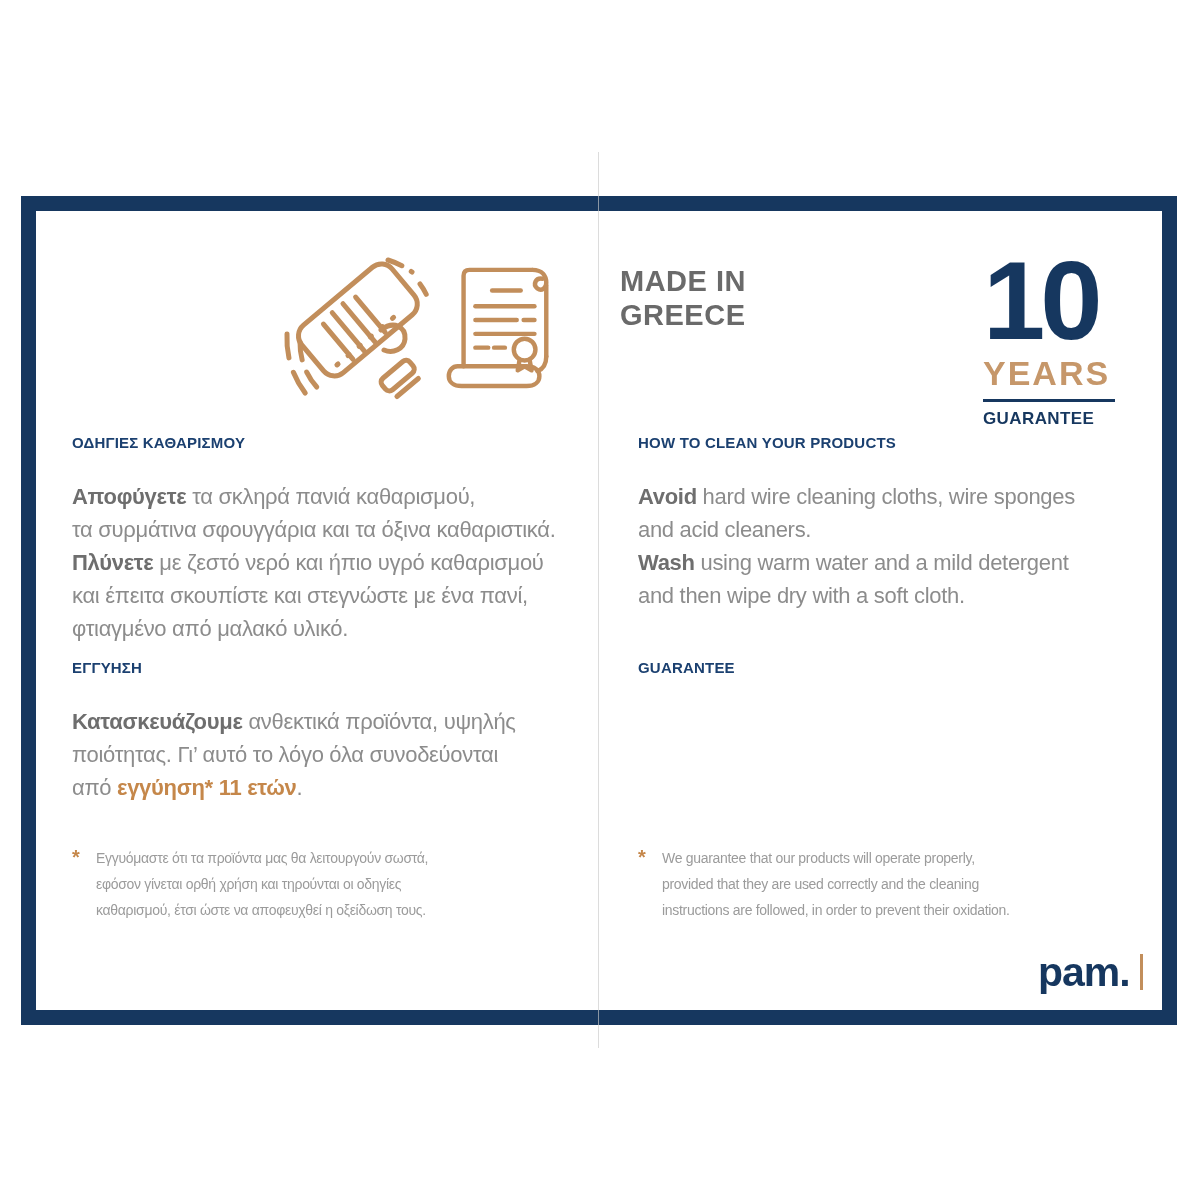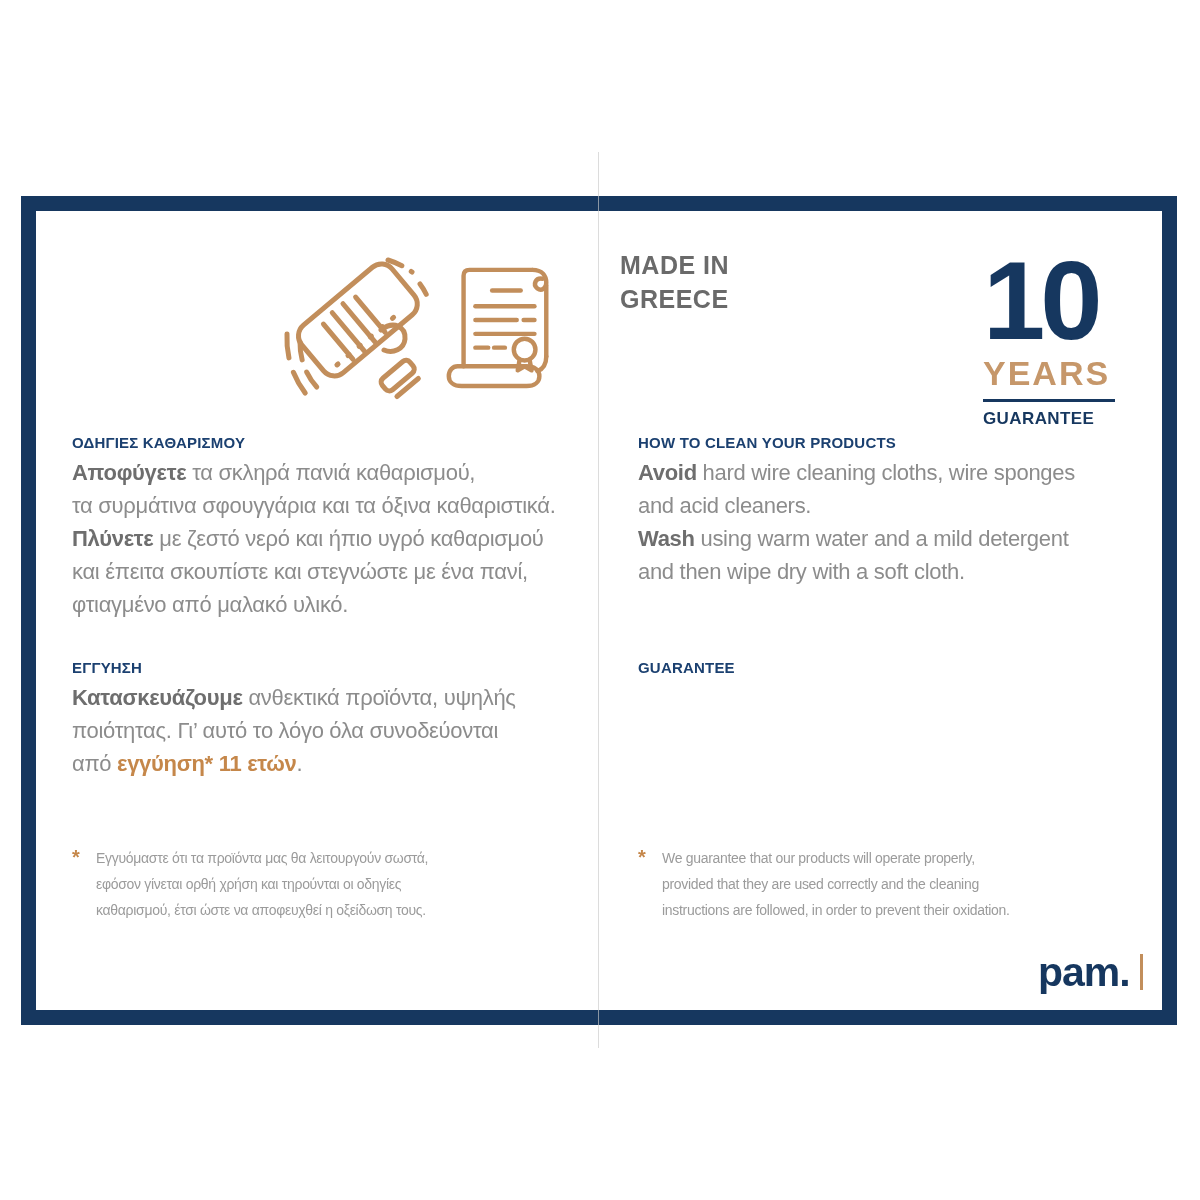--- a/index.html
+++ b/index.html
@@ -26,22 +26,22 @@
   .card{
     position:absolute;left:21px;top:196px;width:1156px;height:829px;
     border:15px solid var(--navy);background:#fff;z-index:1;
   }
   
   .icon{position:absolute;color:var(--icon-gold);z-index:2;}
   .icon svg{display:block;}
   .hand-icon{left:282px;top:244px;}
   .cert-icon{left:436px;top:250px;}
   .made-in{
-    position:absolute;left:620px;top:248px;z-index:2;
-    font-size:25px;line-height:34px;font-weight:600;color:#6A6A6A;
+    position:absolute;left:620px;top:264px;z-index:2;
+    font-size:29px;line-height:34px;font-weight:600;color:#6A6A6A;
     letter-spacing:.5px;white-space:pre;
   }
   .badge{position:absolute;top:252px;right:85px;width:132px;text-align:left;z-index:2;}
   .badge-number{
     font-size:112px;line-height:97px;font-weight:800;color:var(--navy);
     letter-spacing:-5px;
   }
   .badge-years{
     font-size:34px;line-height:36px;font-weight:600;color:#C6976A;
     letter-spacing:2px;margin-top:6px;
@@ -56,21 +56,21 @@
   .col-left{left:72px;}
   .col-right{left:638px;}
   .row-1{top:430px;}
   .row-2{top:655px;}
   .row-3{top:845px;}
   .section-heading{
     font-size:15px;line-height:26px;font-weight:800;color:var(--heading-navy);
     letter-spacing:.2px;
   }
   .para{
-    margin-top:0;font-size:22px;line-height:33px;color:var(--body-gray);
+    margin-top:24px;font-size:22px;line-height:33px;color:var(--body-gray);
     letter-spacing:-.3px;white-space:pre;
   }
   .lead{font-weight:700;color:var(--lead-gray);}
   .highlight{font-weight:700;color:var(--gold);}
   .footnote{display:flex;z-index:2;}
   .footnote-asterisk{
     width:24px;flex:0 0 24px;color:var(--gold);font-weight:700;
     font-size:20px;line-height:24px;
   }
   .footnote-text{

